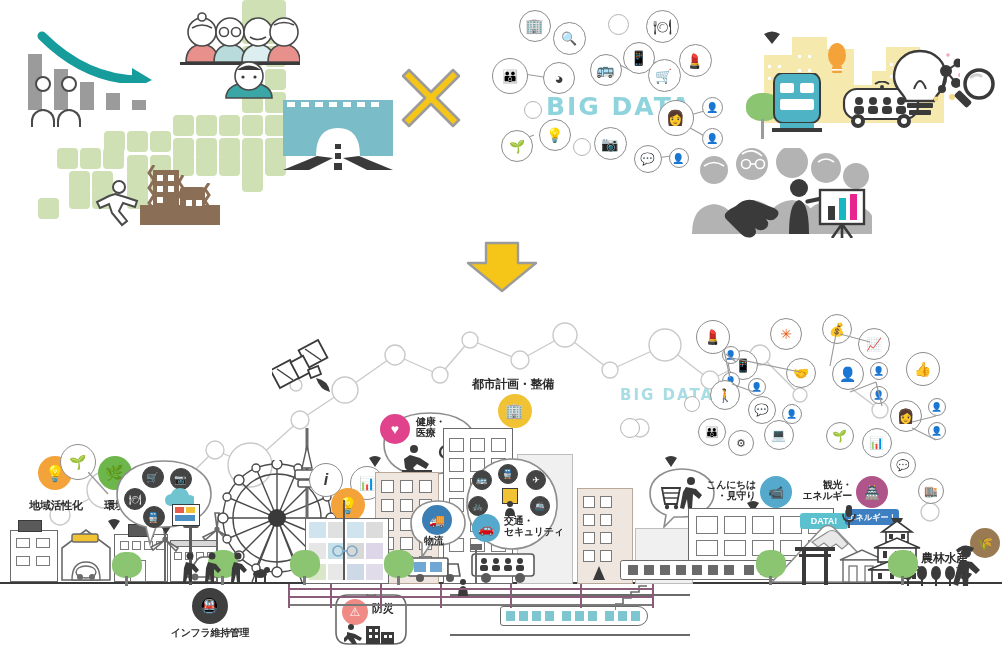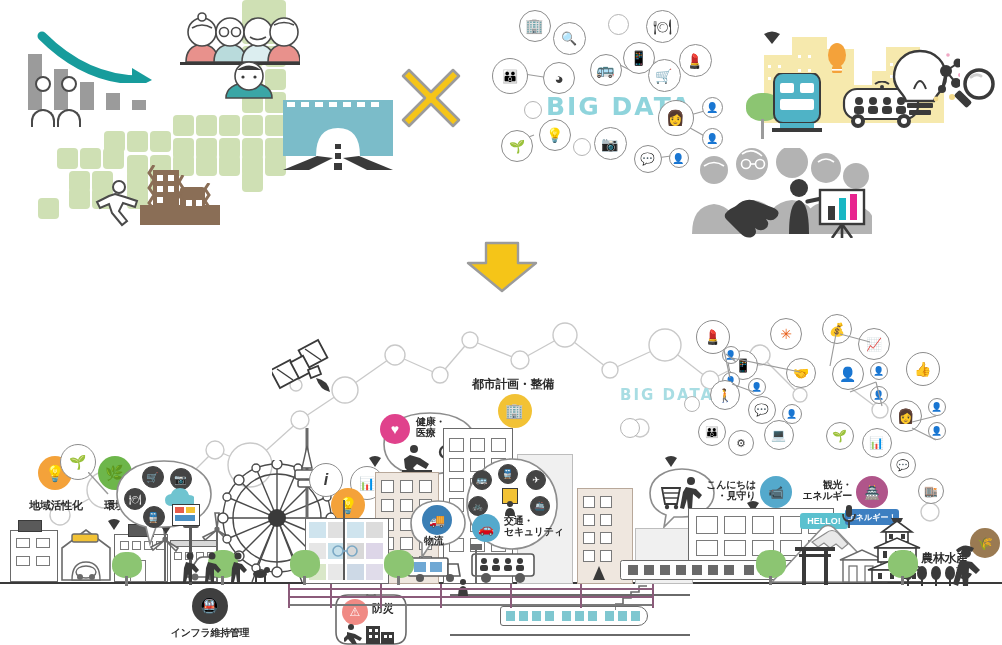--- a/index.html
+++ b/index.html
@@ -1001,21 +1001,21 @@
       <div class="abs" style="left:140px;top:5px;width:10px;height:10px;background:#6a6a6a;"></div>
       <div class="abs" style="left:156px;top:5px;width:10px;height:10px;background:#6a6a6a;"></div>
     </div>
 
     <div class="abs" style="left:790px;top:176px;width:110px;">
       <div class="jp-label abs" style="left:0;top:4px;font-size:10px;text-align:right;width:62px;">観光・
 エネルギー</div>
       <div class="chip chip-purple abs" style="left:66px;top:0px;width:32px;height:32px;font-size:13px;">🏯</div>
     </div>
 
-    <div class="speech-tag tag-teal abs" style="left:800px;top:213px;width:48px;height:16px;font-size:9px;">HELLO!</div>
+    <div class="speech-tag tag-teal abs" style="left:800px;top:213px;width:48px;height:16px;font-size:9px;">DATA!</div>
     <div class="speech-tag tag-blue abs" style="left:845px;top:209px;width:54px;height:16px;font-size:8px;">エネルギー！</div>
     <svg class="abs" style="left:841px;top:204px;" width="16" height="26" viewBox="0 0 16 26">
       <rect x="5" y="1" width="6" height="12" rx="3" fill="#3a3a3a"></rect>
       <path d="M2,10 q0,7 6,7 q6,0 6,-7" stroke="#3a3a3a" stroke-width="1.8" fill="none"></path>
       <line x1="8" y1="17" x2="8" y2="24" stroke="#3a3a3a" stroke-width="1.8"></line>
     </svg>
 
     <svg class="abs" style="left:770px;top:222px;" width="140" height="62" viewBox="0 0 140 62">
       <path d="M2,60 L52,6 Q58,1 64,6 L116,60 Z" fill="#ffffff" stroke="#8d8d8d" stroke-width="1.6"></path>
       <path d="M42,20 l6,5 l6,-4 l6,5 l6,-4 l6,5 l6,-5 l-10,-11 q-6,-5 -12,0 z" fill="#e8e8e8" stroke="#8d8d8d" stroke-width="1.2"></path>

